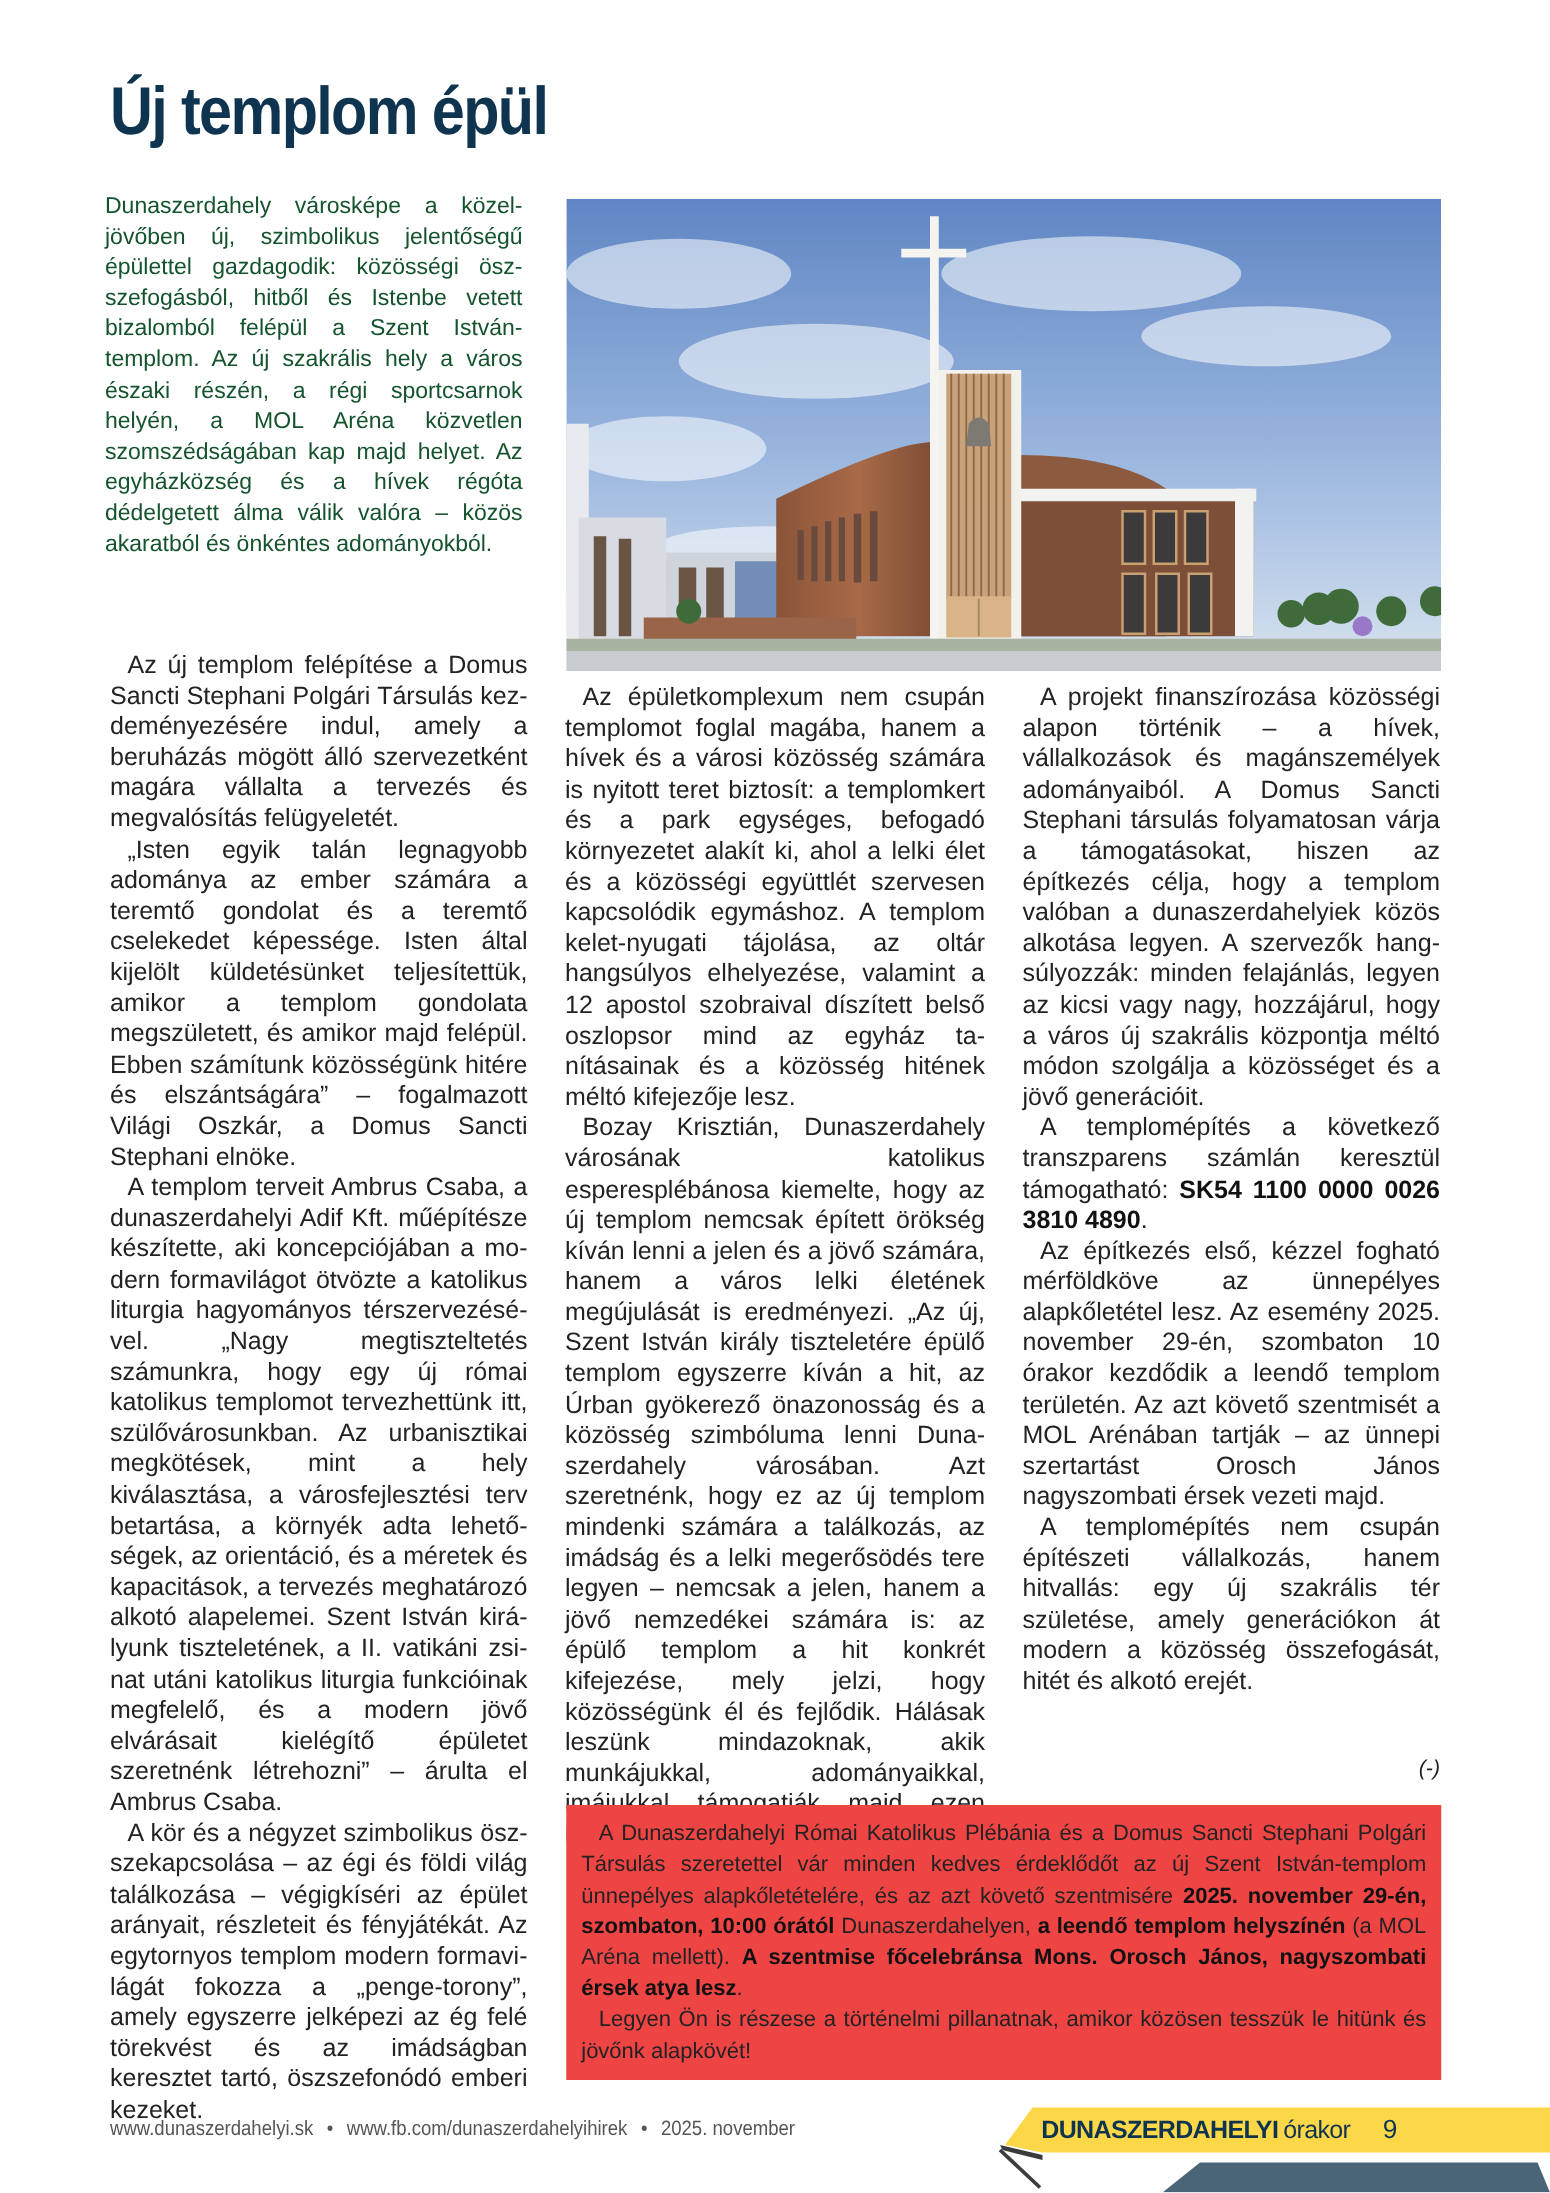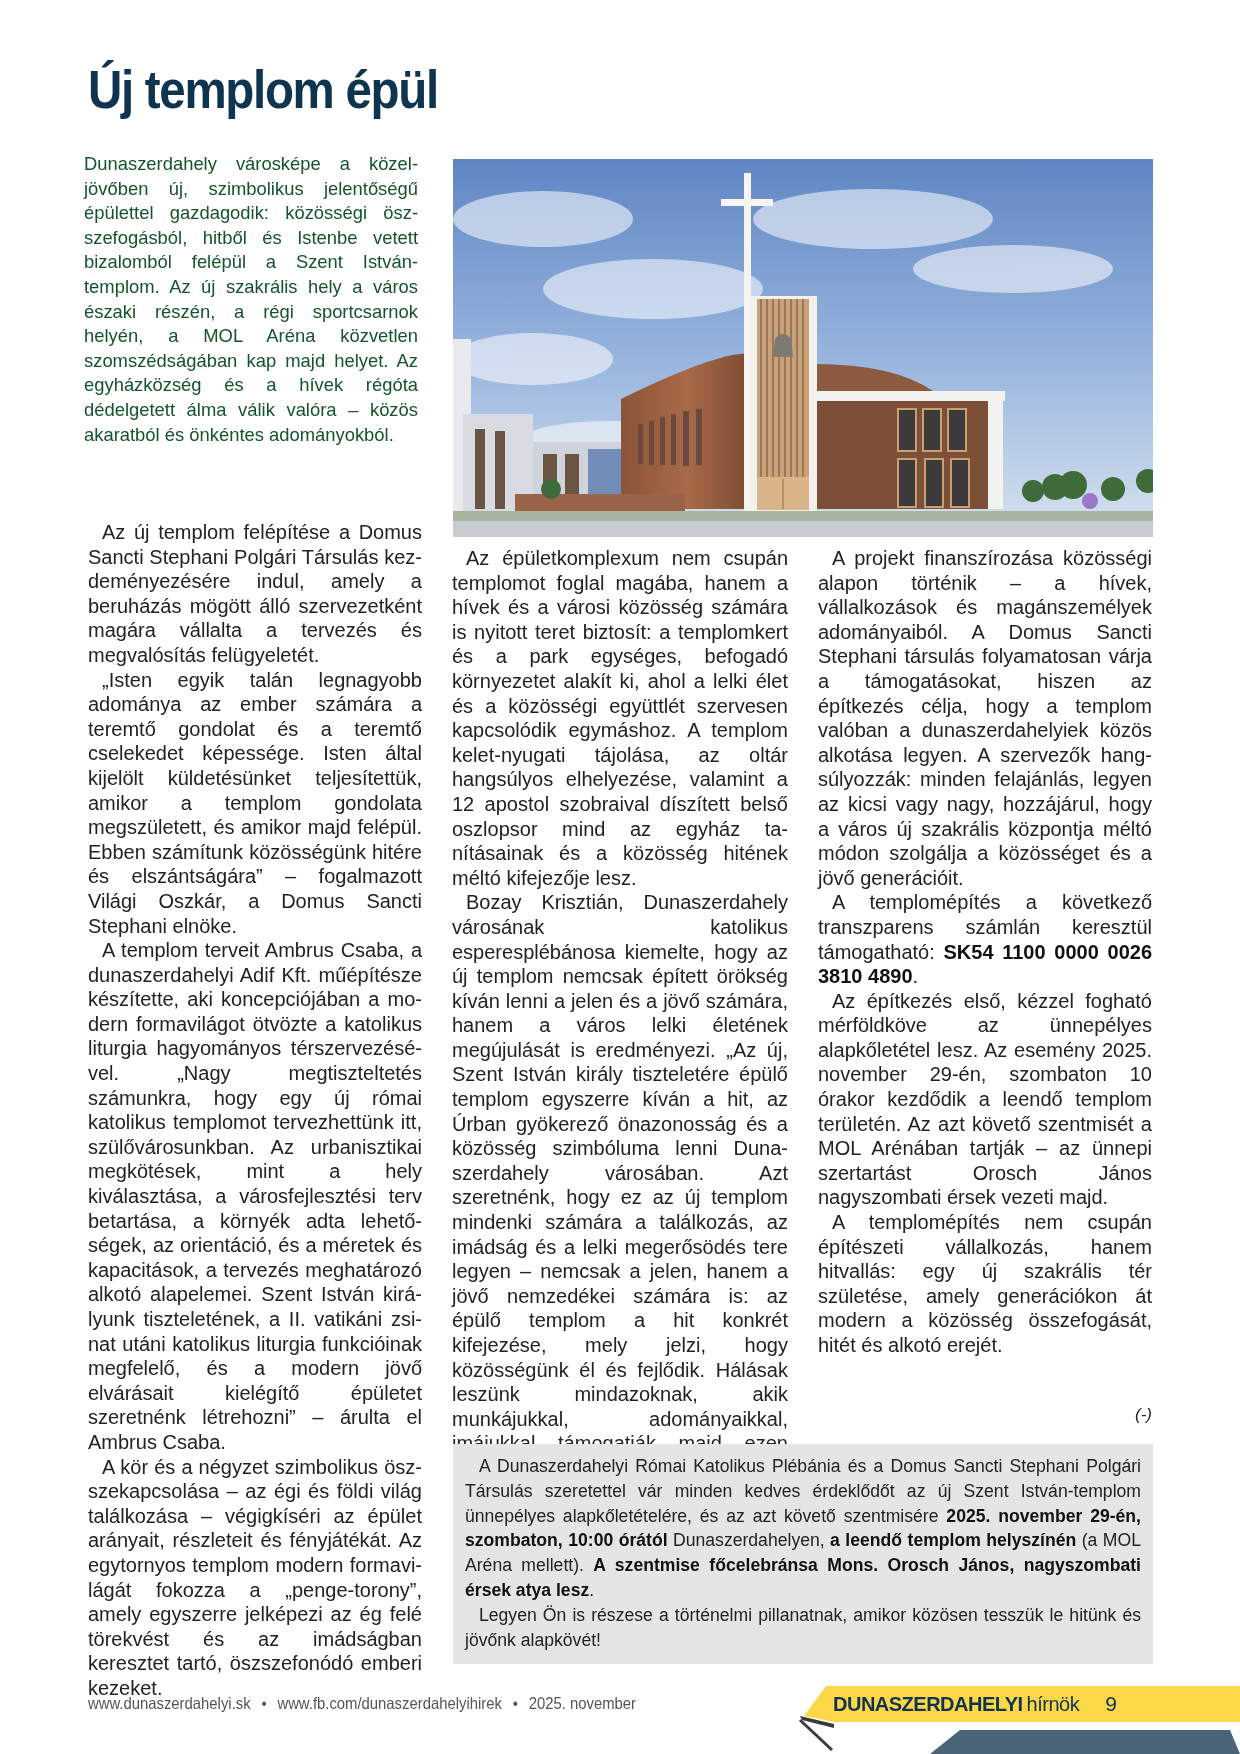--- a/index.html
+++ b/index.html
@@ -11,21 +11,21 @@
   .lead { position:absolute; left:84px; top:152px; width:334px;
           font-size:18.4px; line-height:24.6px; color:#14532d; text-align:justify; margin:0; hyphens:manual; }
   .col { position:absolute; font-size:20px; line-height:24.6px; color:#222; text-align:justify; }
   .col p { margin:0; text-indent:14px; }
   .col1 { left:88px; top:520px; width:334px; }
   .col2 { left:452px; top:546px; width:336px; }
   .col3 { left:818px; top:546px; width:334px; }
   .col b { font-weight:700; color:#111; }
   .signature { position:absolute; right:88px; top:1405px; font-style:italic; font-size:17px; color:#222; }
   .photo { position:absolute; left:453px; top:159px; width:700px; height:378px; overflow:hidden; }
-  .infobox { position:absolute; left:453px; top:1444px; width:700px; height:220px; background:#e5e5e5;
+  .infobox { position:absolute; left:453px; top:1444px; width:700px; height:220px; background:#ef4444;
              box-sizing:border-box; padding:10px 12px 8px 12px; font-size:17.6px; line-height:24.8px; color:#222; text-align:justify; }
   .infobox p { margin:0; text-indent:14px; }
   .infobox b { font-weight:700; color:#111; }
   .footer-text { position:absolute; left:88px; top:1694px; font-size:16.5px; color:#555; transform:scaleX(0.9); transform-origin:left top; white-space:nowrap; }
   .footer-text .dot { margin:0 12px; }
   .brand { position:absolute; left:790px; top:1680px; width:450px; height:74px; }
   .brand-text { position:absolute; left:833px; top:1692px; font-size:20px; font-weight:700; color:#0f3450; letter-spacing:-0.5px; white-space:nowrap; }
   .brand-text .hir { font-weight:400; color:#0f3450; margin-left:4px; }
   .brand-text .pg { font-weight:400; margin-left:26px; font-size:21px; }
 </style>
@@ -161,14 +161,14 @@
   <span>www.dunaszerdahelyi.sk</span><span class="dot">•</span><span>www.fb.com/dunaszerdahelyihirek</span><span class="dot">•</span><span>2025. november</span>
 </div>
 
 <svg class="brand" viewBox="0 0 450 74">
   <polygon points="14,36 36,6 450,6 450,42 44,42" fill="#fcd748"></polygon>
   <polyline points="10,40 42,70" stroke="#3c3c3c" stroke-width="3" fill="none"></polyline>
   <polygon points="140,74 170,50 440,50 450,74" fill="#4a6478"></polygon>
   <polygon points="10,36 44,44 44,48 12,40" fill="#3a3a3a"></polygon>
 </svg>
 <div class="brand-text">
-  <span>DUNASZERDAHELYI</span><span class="hir">hírnök</span><span class="pg">9</span>
+  <span>DUNASZERDAHELYI</span><span class="hir">órakor</span><span class="pg">9</span>
 </div>
 
 </body></html>

